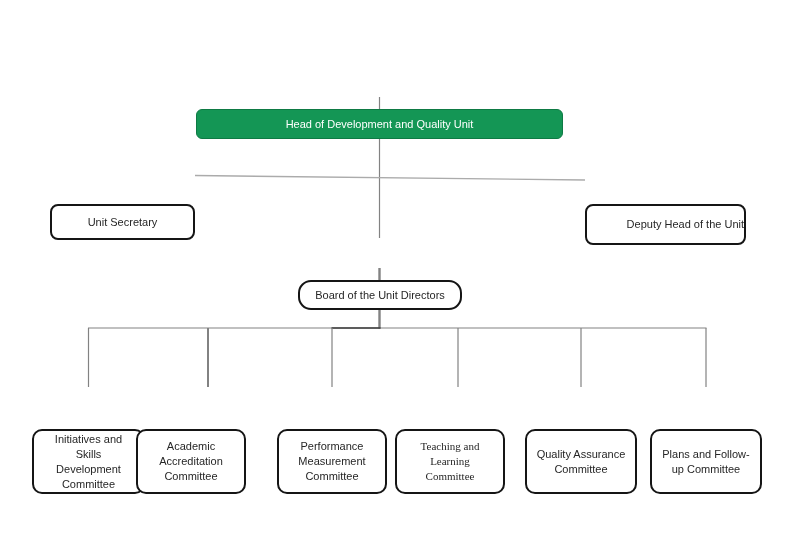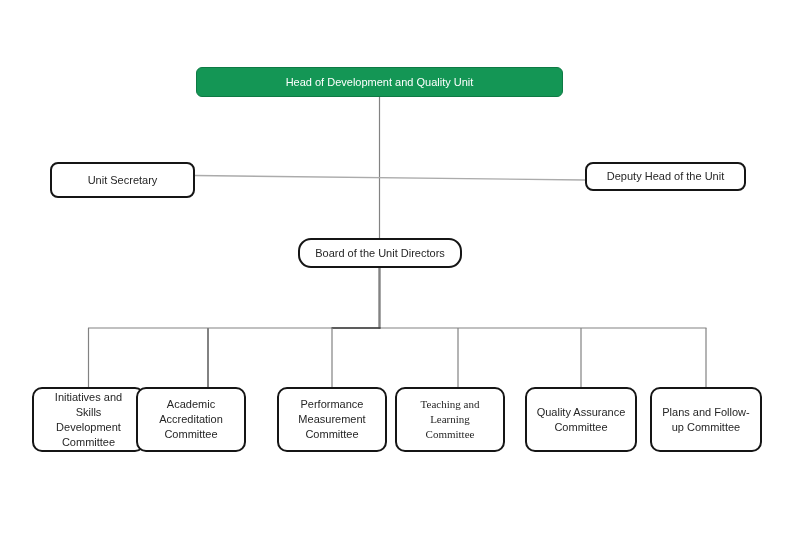--- a/index.html
+++ b/index.html
@@ -16,21 +16,21 @@
   .ln-thick  { stroke:var(--connector,#828282); stroke-width:2.4; }
   .ln-med    { stroke:var(--connector,#828282); stroke-width:2; }
   .ln-dark   { stroke:#3c3c3c; stroke-width:1.3; }
   .node {
     position:absolute; box-sizing:border-box;
     display:flex; align-items:center; justify-content:center;
     text-align:center;
     background:var(--node-fill,#ffffff);
     border:2px solid var(--node-border,#151515);
     color:var(--node-text,#262626);
-    font-size:11px; line-height:15px;
+    font-size:11px; line-height:15px;margin-top:42px;
   }
   .node.small { border-radius:8px; white-space:nowrap; }
   .node.head {
     background:var(--head-fill,#149655);
     border:1.5px solid var(--head-border,#0e7a44);
     color:var(--head-text,#ffffff);
     border-radius:6px;
   }
   .node.committee { border-radius:10px; padding:0 8px; top:387px; height:65px; }
   .node.committee .lbl { width:100%; }
@@ -55,21 +55,21 @@
   </svg>
 
   <div class="node head" style="left:196px; top:67px; width:367px; height:30px;">
     <span class="lbl">Head of Development and Quality Unit</span>
   </div>
 
   <div class="node small" style="left:50px; top:162px; width:145px; height:36px;">
     <span class="lbl">Unit Secretary</span>
   </div>
 
-  <div class="node small" style="left:585px; top:162px; width:161px; height:29px;">
+  <div class="node small" style="left:585px; top:162px; width:161px; height:41px;justify-content:flex-end;">
     <span class="lbl">Deputy Head of the Unit</span>
   </div>
 
   <div class="node small" style="left:298px; top:238px; width:164px; height:30px;border-radius:13px;">
     <span class="lbl">Board of the Unit Directors</span>
   </div>
 
   <div class="node committee" style="left:32px; width:113px; padding:0 13px;">
     <span class="lbl">Initiatives and Skills Development Committee</span>
   </div>

